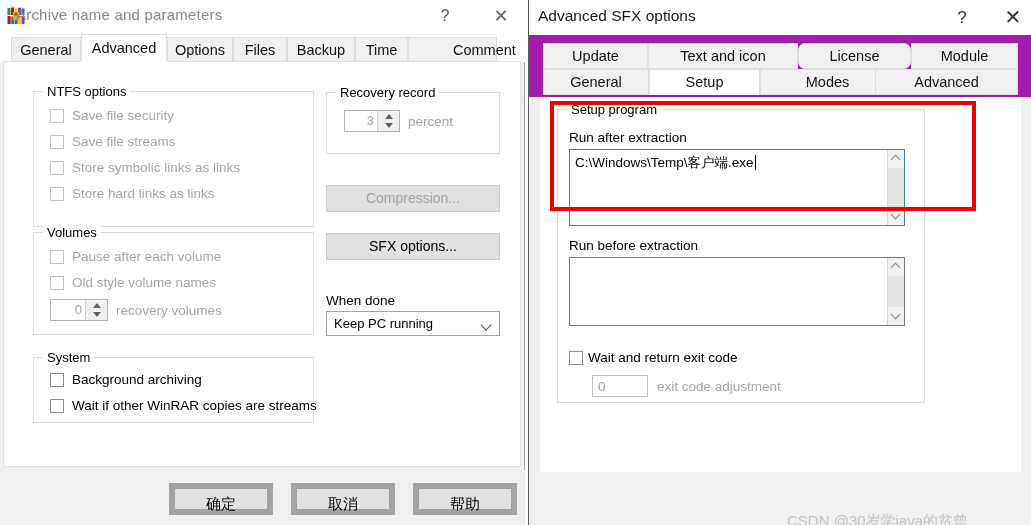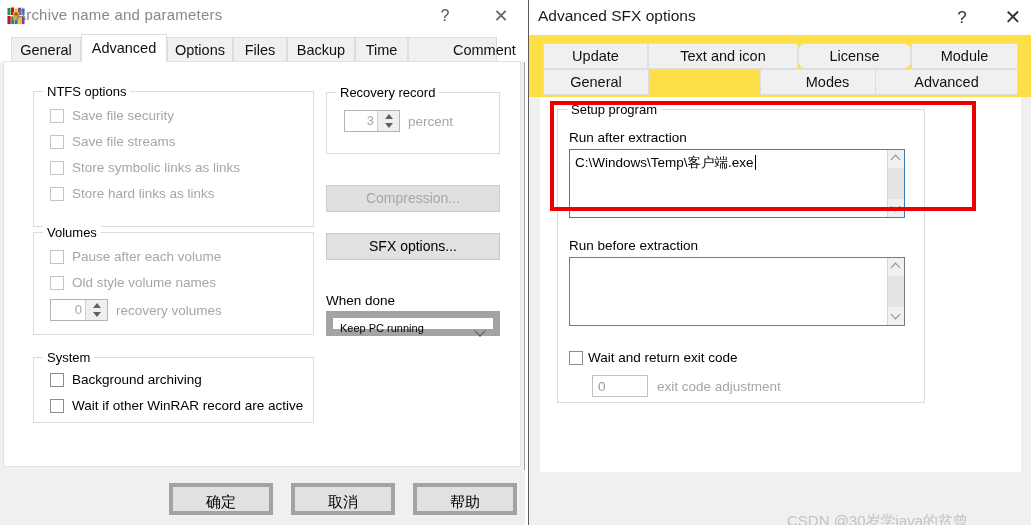--- a/index.html
+++ b/index.html
@@ -100,59 +100,59 @@
   
   .pbtn{
     position:absolute; background:#e1e1e1; border:1px solid #c6c6c6;
     text-align:center; font-size:14px; color:#000;
     cursor:default;
   }
   .pbtn.dis{ color:#a6a6a6; background:#e0e0e0; border-color:#cdcdcd; }
 
   
   .combo{
-    position:absolute; background:#fff; border:7px solid #a3a3a3;
-    font-size:11px; color:#000;
+    position:absolute; background:#fff; border:1px solid #a3a3a3;
+    font-size:13px; color:#000;
   }
   .combo .ctext{ position:absolute; left:7px; top:4px; }
   .combo .carrow{
     position:absolute; right:8px; top:9px; width:9px; height:9px;
   }
   .combo .carrow::before{
     content:""; position:absolute; left:0; top:0; width:7px; height:7px;
     border-right:1.6px solid #5a5a5a; border-bottom:1.6px solid #5a5a5a;
     transform:rotate(45deg);
   }
   .static-lab{ position:absolute; font-size:13.5px; color:#000; }
 
   
   #left-btnbar{ position:absolute; left:0; top:470px; width:525px; height:55px; background:#f0f0f0;}
   .cbtn{
     position:absolute; top:13px; height:32px; width:104px;
-    background:#e1e1e1; border:4px solid #a3a3a3;
+    background:#e1e1e1; border:6px solid #a3a3a3;
     font-size:15px; text-align:center; line-height:30px; color:#000;
     cursor:default;
     font-family:Liberation Serif, serif;
   }
 
   
   #right-dialog{
     position:absolute; left:528px; top:0; width:503px; height:525px;
     background:#f0f0f0; border-left:1px solid #5c5c5c;
   }
   #right-titlebar{
     position:absolute; left:0; top:0; width:503px; height:35px; background:#ffffff;
   }
   #right-title-text{
     position:absolute; left:9px; top:7px; font-size:15.5px; color:#1a1a1a;
   }
   #right-help-btn{ position:absolute; left:412px; top:0; width:42px; height:35px; line-height:35px; text-align:center; font-size:17px; color:#333; cursor:default;}
   #right-close-btn{ position:absolute; left:465px; top:0; width:38px; height:35px; line-height:35px; text-align:center; font-size:20px; color:#333; cursor:default;}
 
-  #right-tabstrip{ position:absolute; left:0; top:35px; width:503px; height:62px; background:#fde047; }
+  #right-tabstrip{ position:absolute; left:0; top:35px; width:503px; height:62px; background:#a21caf; }
   .rtab{
     position:absolute; height:26px; background:#f0f0f0; border:1px solid #dedede;
     text-align:center; line-height:25px; font-size:14.5px; color:#111; cursor:default;
   }
   .rtab.active{
     background:#ffffff; border-bottom-color:#ffffff; z-index:5;
   }
 
   #right-page{
     position:absolute; left:11px; top:97px; width:481px; height:375px;
@@ -287,21 +287,21 @@
       </div>
 
       <div class="gbox" style="left:29px; top:295px; width:281px; height:66px;">
         <div class="glabel">System</div>
         <div class="ckrow" style="left:16px; top:14px;">
           <span class="ckbox"></span>
           <span class="cklab">Background archiving</span>
         </div>
         <div class="ckrow" style="left:16px; top:40px;">
           <span class="ckbox"></span>
-          <span class="cklab">Wait if other WinRAR record are active</span>
+          <span class="cklab">Wait if other WinRAR copies are streams</span>
         </div>
       </div>
 
       <div class="gbox" style="left:322px; top:30px; width:174px; height:62px;">
         <div class="glabel">Recovery record</div>
         <div class="spin dis" style="left:17px; top:17px; width:56px;">
           <span class="sval">3</span>
           <span class="sbtns">
             <span class="ar up"></span>
             <span class="ar dn"></span>
@@ -339,32 +339,33 @@
     </div>
 
     <div id="right-tabstrip">
 
       <div class="rtab" style="left:14px;  top:8px;  width:105px;">Update</div>
       <div class="rtab" style="left:119px; top:8px;  width:150px;">Text and icon</div>
       <div class="rtab" style="left:269px; top:8px;  width:113px;border-radius:7px;">License</div>
       <div class="rtab" style="left:382px; top:8px;  width:107px;">Module</div>
 
       <div class="rtab" style="left:14px;  top:34px; width:106px;">General</div>
+      <div class="rtab active" style="left:120px; top:34px; width:111px;">Setup</div>
       <div class="rtab" style="left:231px; top:34px; width:135px;">Modes</div>
       <div class="rtab" style="left:346px; top:34px; width:143px;">Advanced</div>
     </div>
 
     <div id="right-page">
 
       <div class="gbox" style="left:17px; top:12px; width:368px; height:294px; border-color:#dcdcdc;">
         <div class="glabel">Setup program</div>
 
         <div class="static-lab" style="left:11px; top:20px;">Run after extraction</div>
 
-        <div class="ta focus" style="left:11px; top:39px; width:336px; height:69px;">
+        <div class="ta focus" style="left:11px; top:39px; width:336px; height:77px;">
           <span class="tatext">C:\Windows\Temp\客户端.exe</span>
           <span class="caret" style="position: absolute; left: 183.547px; top: 5px;"></span>
           <span class="sbar">
             <span class="thumb"></span>
             <span class="sb-ar sb-up"></span>
             <span class="sb-ar sb-dn"></span>
           </span>
         </div>
 
         <div class="static-lab" style="left:11px; top:128px;">Run before extraction</div>

